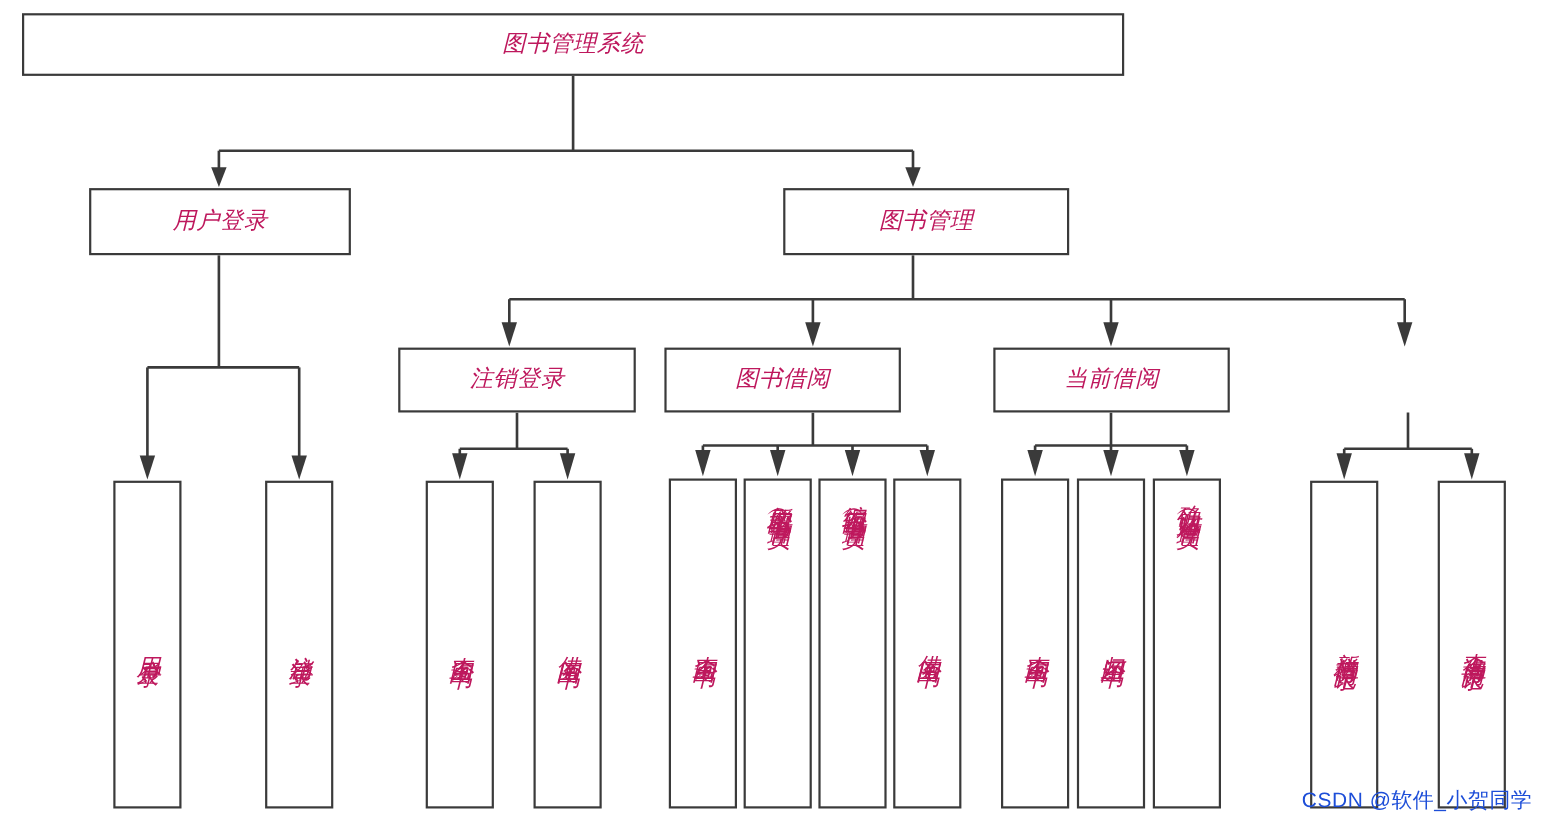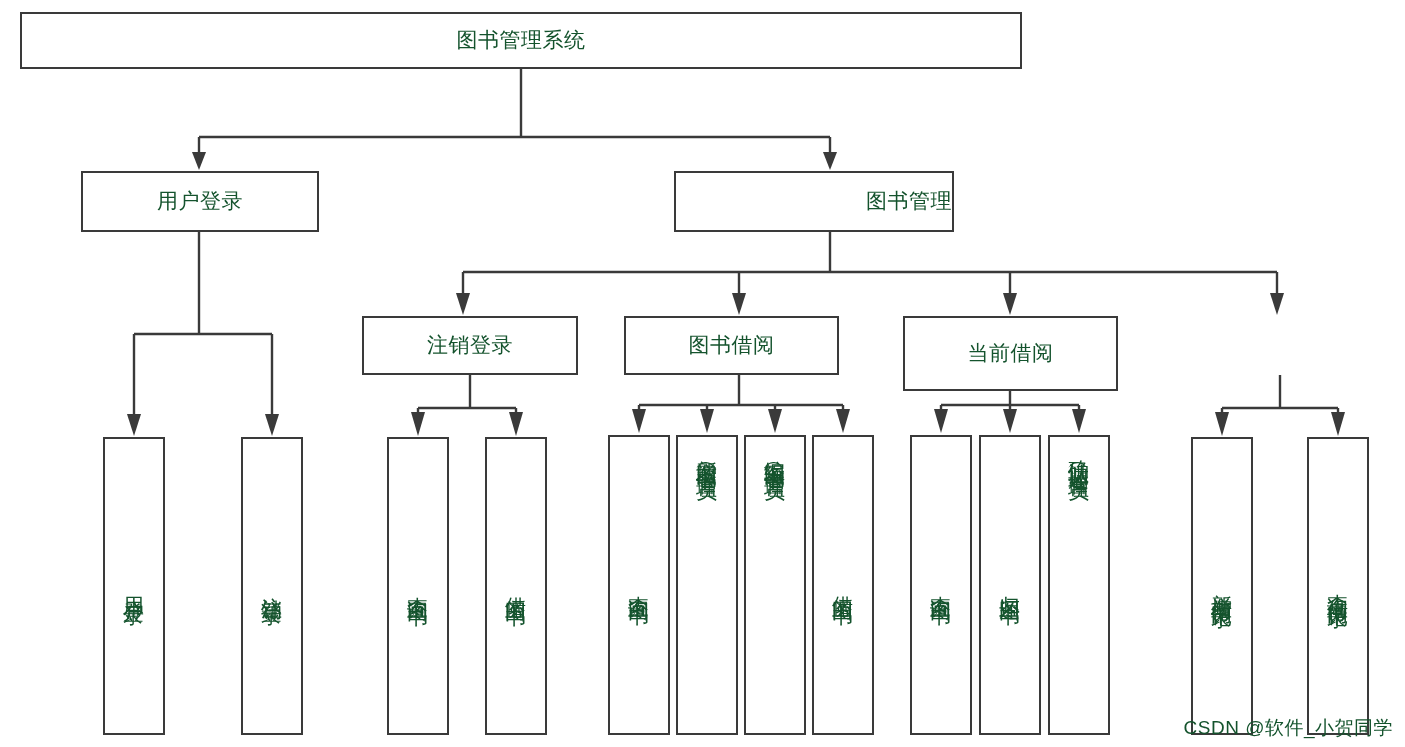--- a/index.html
+++ b/index.html
@@ -27,26 +27,27 @@
   .node {
     position: absolute;
     box-sizing: border-box;
     background: #ffffff;
     border: 2px solid #3a3a3a;
     display: flex;
     align-items: center;
     justify-content: center;
   }
   .node .node-label {
-    color: #14532d;
+    color: #be185d;
     font-size: 21px;
     line-height: 1.18;
     letter-spacing: 0.5px;
     white-space: nowrap;
     text-align: center;
+    font-style: italic;
   }
 
   
   .node.vertical {
     align-items: flex-start;
     justify-content: center;
     padding-top: 6px;
   }
   .node.vertical .node-label {
     writing-mode: vertical-rl;
@@ -80,21 +81,21 @@
     fill: #3a3a3a;
     stroke: none;
   }
 
   
   #watermark {
     position: absolute;
     right: 12px;
     bottom: 6px;
     font-size: 19px;
-    color: #14532d;
+    color: #1d4ed8;
     letter-spacing: 0.5px;
     white-space: nowrap;
     user-select: none;
   }
 </style>
 </head>
 <body>
 
 <div id="diagram-root">
 
@@ -161,33 +162,33 @@
   </svg>
 
   <div class="node" style="left:20px; top:12px; width:1002px; height:57px;">
     <span class="node-label">图书管理系统</span>
   </div>
 
   <div class="node" style="left:81px; top:171px; width:238px; height:61px;">
     <span class="node-label">用户登录</span>
   </div>
 
-  <div class="node" style="left:674px; top:171px; width:280px; height:61px;justify-content:flex-end;">
+  <div class="node" style="left:712px; top:171px; width:260px; height:61px;">
     <span class="node-label">图书管理</span>
   </div>
 
   <div class="node" style="left:362px; top:316px; width:216px; height:59px;">
     <span class="node-label">注销登录</span>
   </div>
 
-  <div class="node" style="left:624px; top:316px; width:215px; height:59px;">
+  <div class="node" style="left:604px; top:316px; width:215px; height:59px;">
     <span class="node-label">图书借阅</span>
   </div>
 
-  <div class="node" style="left:903px; top:316px; width:215px; height:75px;">
+  <div class="node" style="left:903px; top:316px; width:215px; height:59px;">
     <span class="node-label">当前借阅</span>
   </div>
 
 
   <div class="node vertical centered" style="left:103px; top:437px; width:62px; height:298px;">
     <span class="node-label">用户登录</span>
   </div>
 
   <div class="node vertical centered" style="left:241px; top:437px; width:62px; height:298px;">
     <span class="node-label">注销登录</span>

